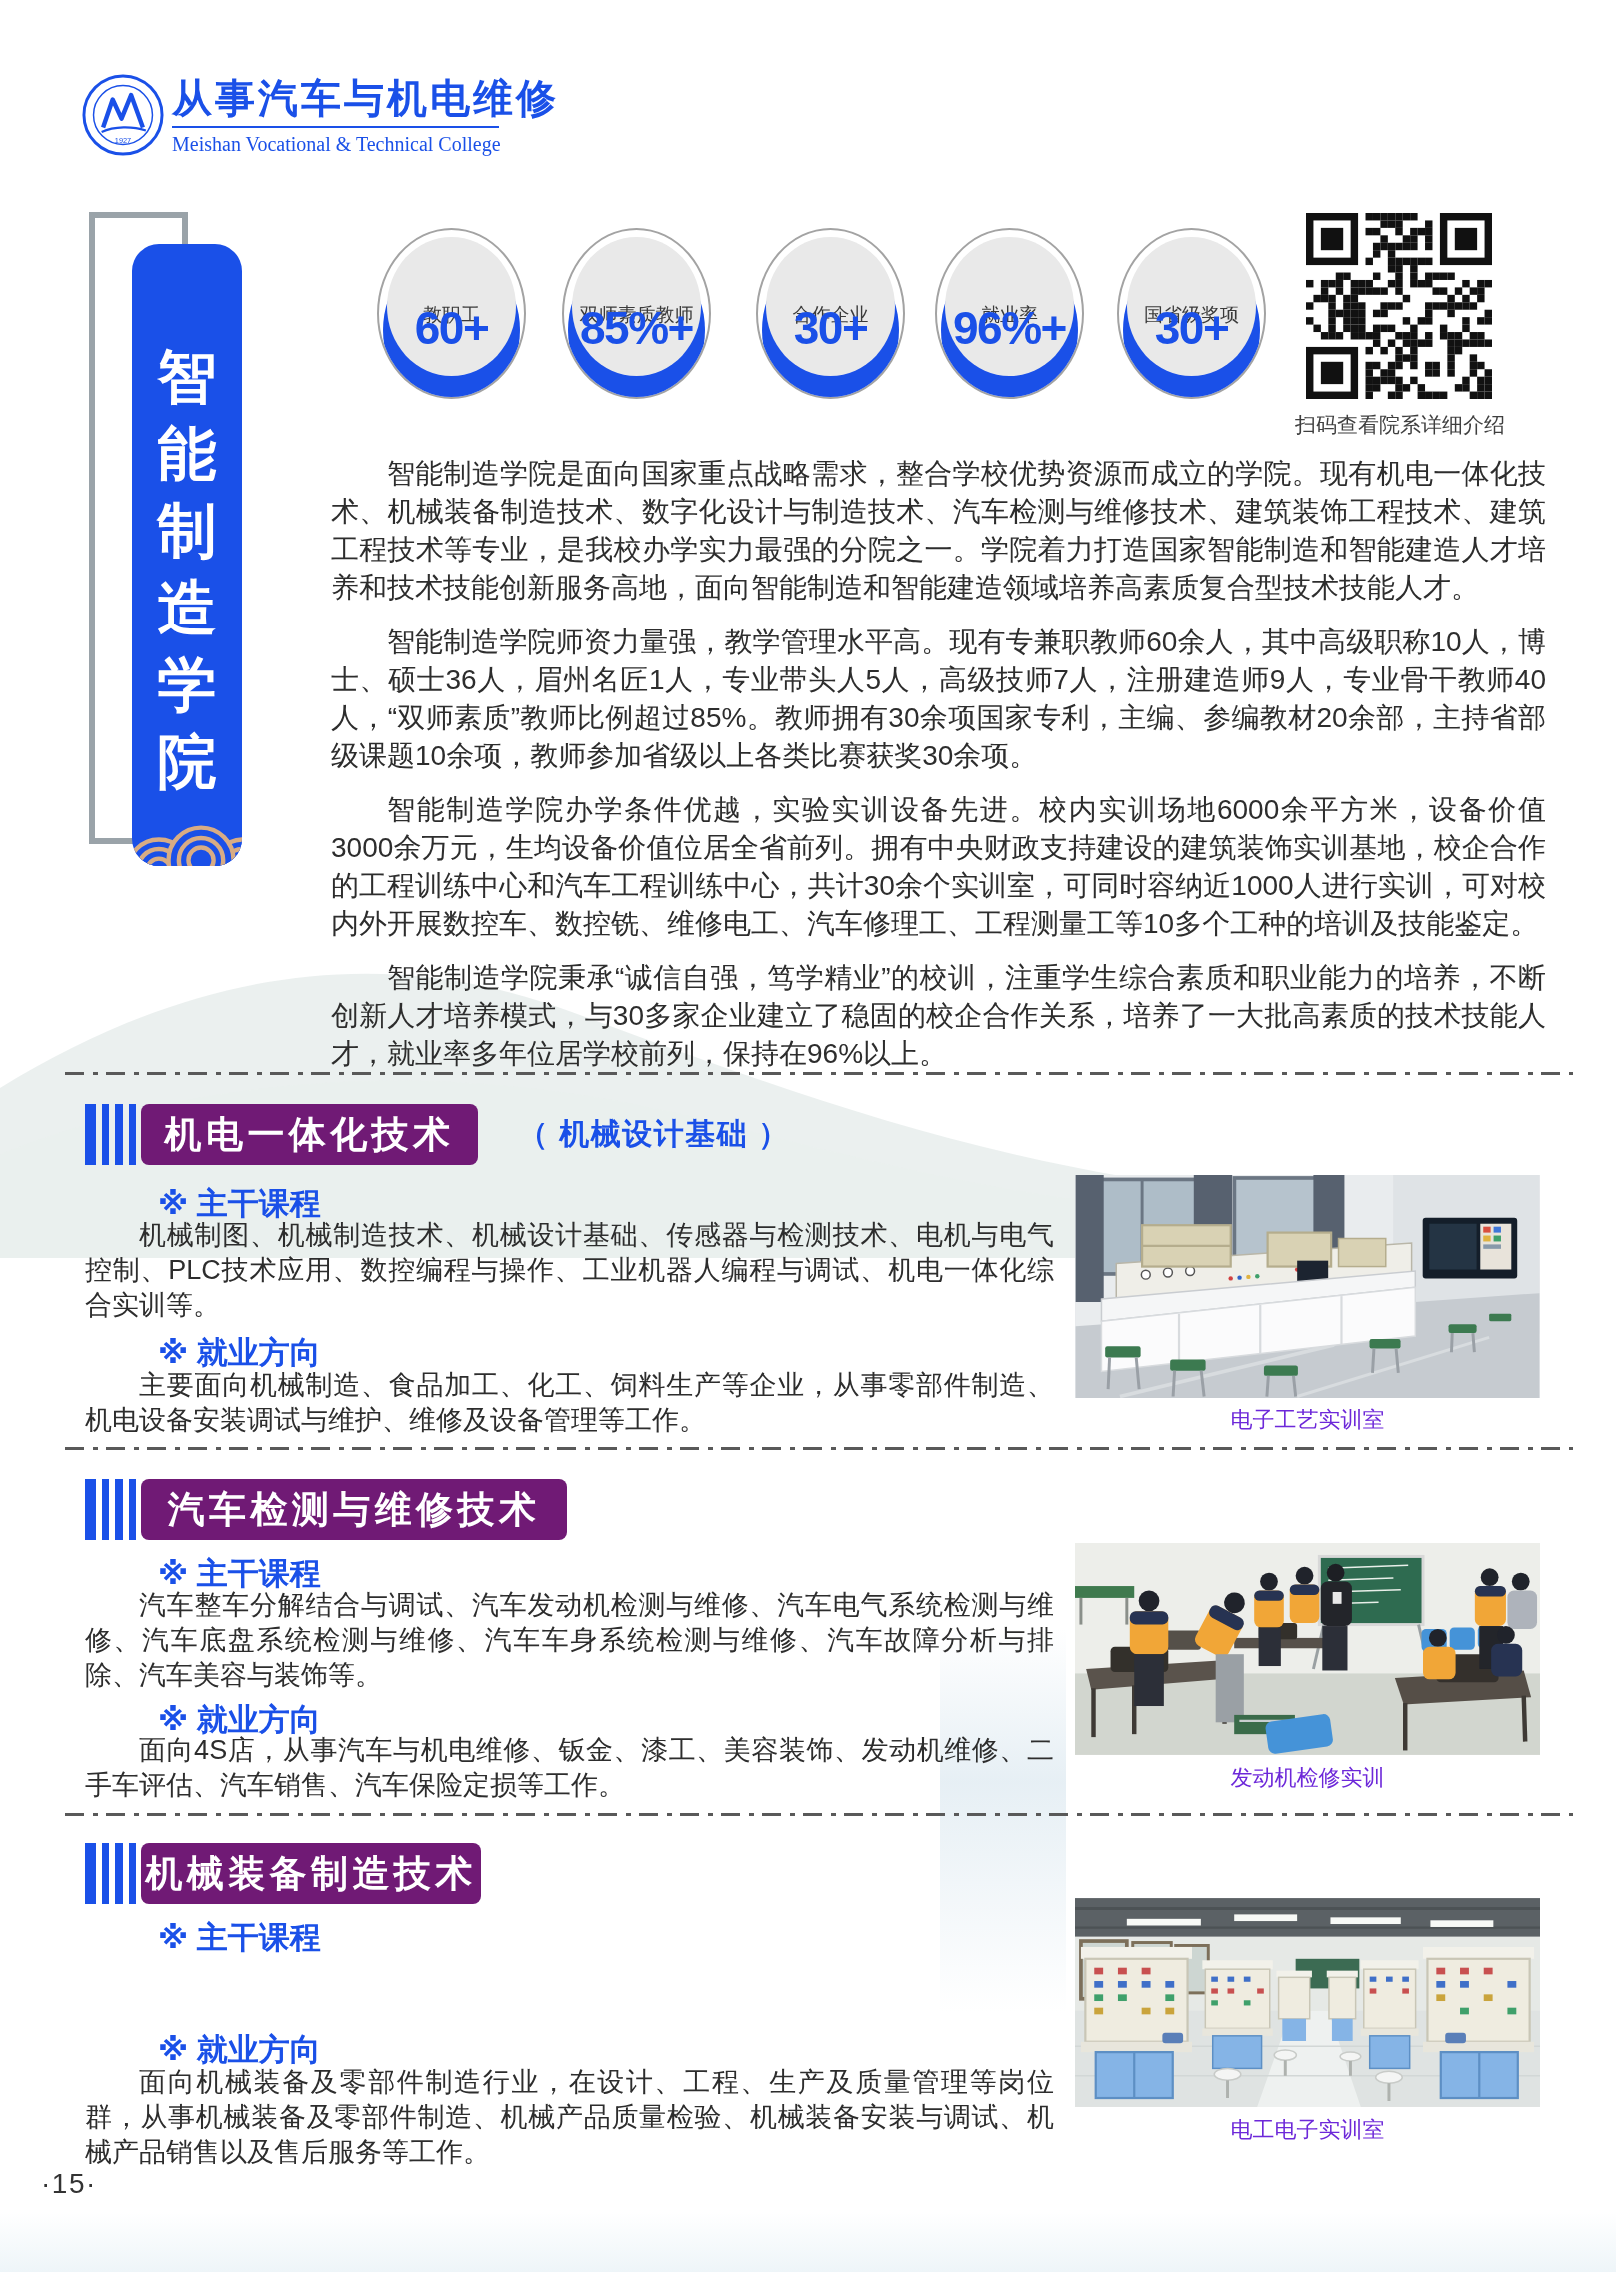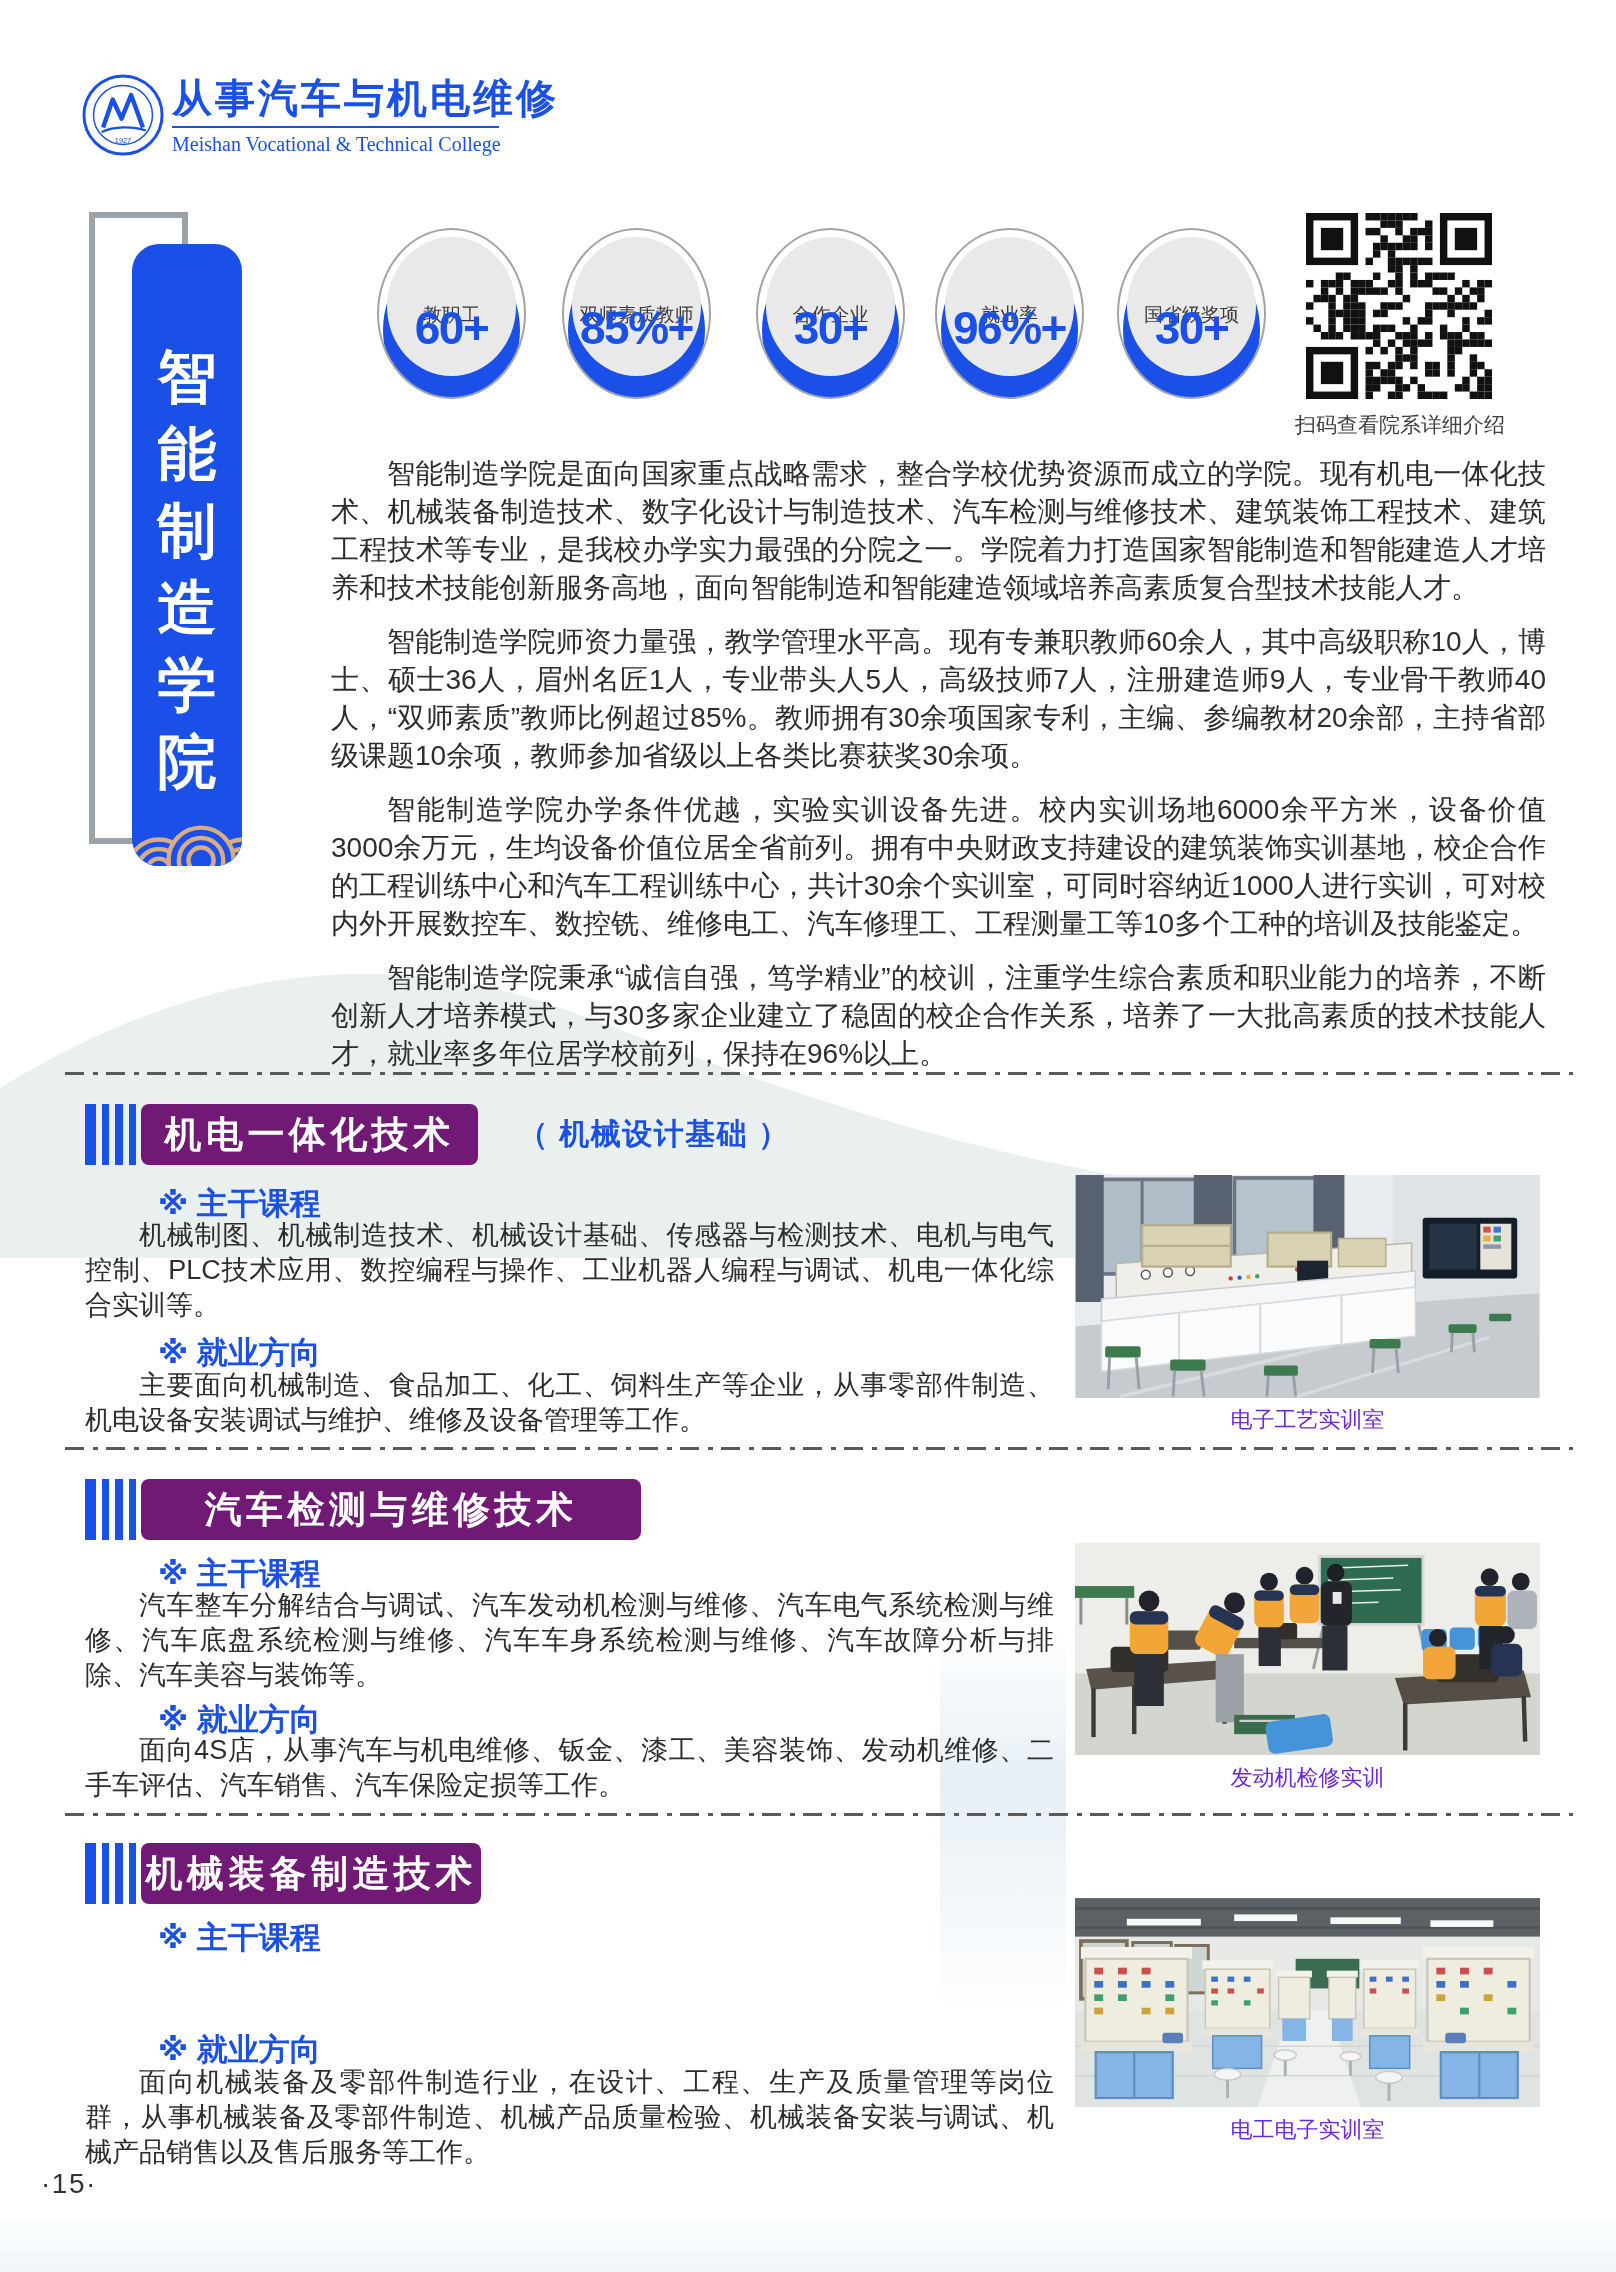--- a/index.html
+++ b/index.html
@@ -464,21 +464,21 @@
   <div class="caption" style="top:1405px">电子工艺实训室</div>
 
   <div class="divider" style="top:1447px"></div>
 
   <div class="stripes" style="top:1479px">
       <i></i>
       <i></i>
       <i></i>
       <i></i>
     </div>
-  <div class="sec-bar" style="top:1479px;width:500px">汽车检测与维修技术</div>
+  <div class="sec-bar" style="top:1479px;width:426px">汽车检测与维修技术</div>
   <div class="sec-label" style="top:1553px">※ 主干课程</div>
   <div class="sec-text" style="top:1588px">汽车整车分解结合与调试、汽车发动机检测与维修、汽车电气系统检测与维修、汽车底盘系统检测与维修、汽车车身系统检测与维修、汽车故障分析与排除、汽车美容与装饰等。</div>
   <div class="sec-label" style="top:1699px">※ 就业方向</div>
   <div class="sec-text" style="top:1733px">面向4S店，从事汽车与机电维修、钣金、漆工、美容装饰、发动机维修、二手车评估、汽车销售、汽车保险定损等工作。</div>
 
   <div class="photo" style="top:1543px;height:212px">
     <svg width="465" height="212" viewBox="0 0 628 286">
       <rect width="628" height="286" fill="#edeeea"></rect>
       <rect x="0" y="176" width="628" height="110" fill="#d2d6cf"></rect>
       <rect x="0" y="58" width="80" height="16" fill="#3f7a4e"></rect>

